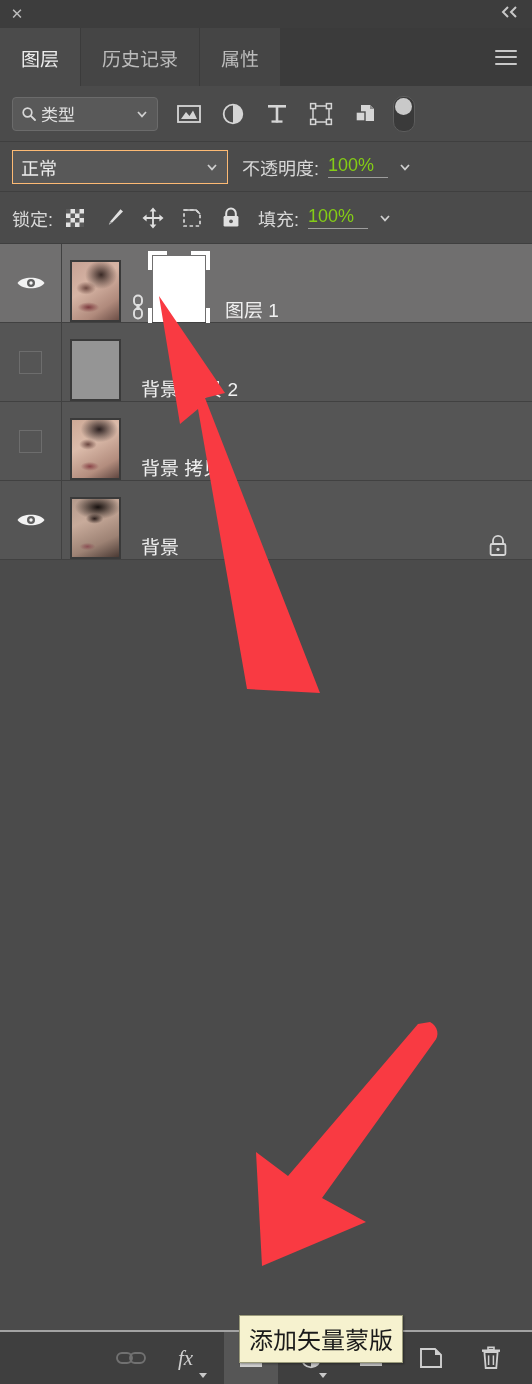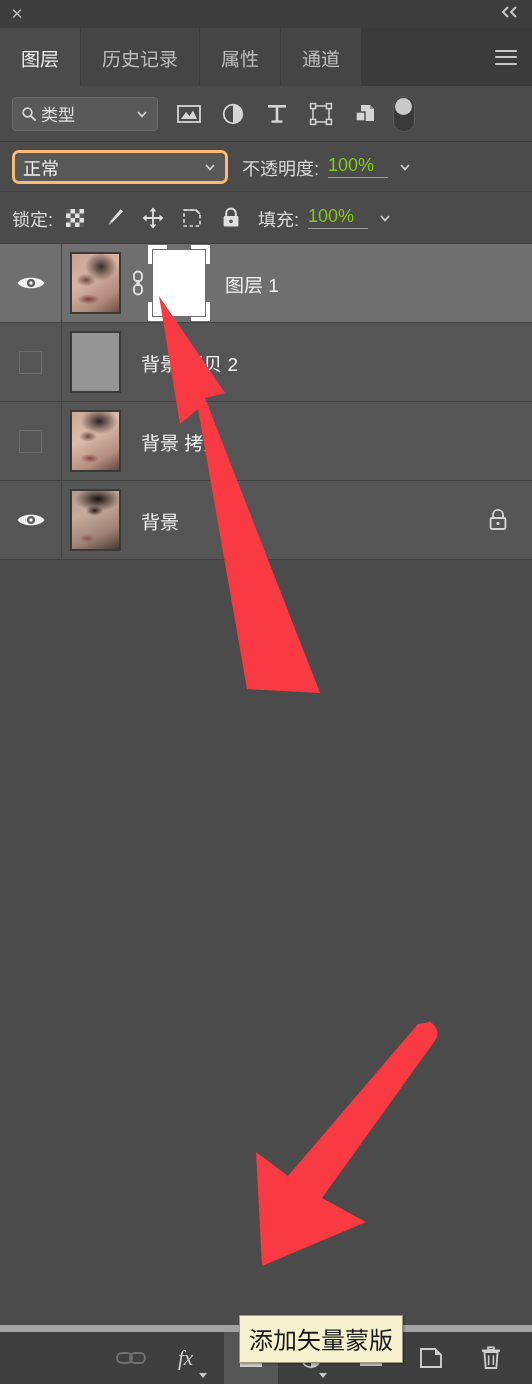--- a/index.html
+++ b/index.html
@@ -191,22 +191,22 @@
     display: flex;
     align-items: center;
     padding: 0 12px;
     border-bottom: 1px solid #3f3f3f;
     flex: 0 0 auto;
   }
   .blend-select {
     width: 216px;
     height: 34px;
     background: #585858;
-    border: 3px solid #fdba74;
-    border-radius: 7px;
+    border: 1px solid #fdba74;
+    border-radius: 0;
     display: flex;
     align-items: center;
     padding: 0 8px;
     box-sizing: border-box;
     cursor: pointer;
   }
   .blend-select .bs-label {
     font-size: 18px;
     color: #ececec;
     flex: 1 1 auto;
@@ -267,21 +267,21 @@
 
   
   .layerlist {
     flex: 1 1 auto;
     background: #4b4b4b;
     overflow: hidden;
   }
   .layer-row {
     height: 78px;
     display: flex;
-    align-items: center;
+    align-items: flex-end;
     border-bottom: 1px solid #414141;
     background: #555555;
     cursor: pointer;
     position: relative;
   }
   .layer-row.selected {
     background: #706f6f;
   }
   .eye-cell {
     width: 61px;
@@ -359,21 +359,21 @@
     display: flex;
     align-items: center;
     justify-content: center;
     flex: 0 0 auto;
   }
 
   
   .bottombar {
     height: 52px;
     background: #3f3f3f;
-    border-top: 7px solid #a3a3a3;
+    border-top: 2px solid #a3a3a3;
     display: flex;
     align-items: center;
     justify-content: flex-end;
     padding-right: 14px;
     gap: 6px;
     flex: 0 0 auto;
     position: relative;
   }
   .bbtn {
     width: 54px;
@@ -463,21 +463,20 @@
         <polyline points="9,2 4,7 9,12" fill="none" stroke="#c8c8c8" stroke-width="2"></polyline>
         <polyline points="17,2 12,7 17,12" fill="none" stroke="#c8c8c8" stroke-width="2"></polyline>
       </svg>
     </div>
   </div>
 
   <div class="tabstrip">
     <div class="tab active">图层</div>
     <div class="tab">历史记录</div>
     <div class="tab">属性</div>
-    <div class="tab">通道</div>
     <div class="tab-filler"></div>
     <div class="panel-menu">
       <span class="hamburger">
           <i></i>
           <i></i>
           <i></i>
         </span>
     </div>
   </div>
 

